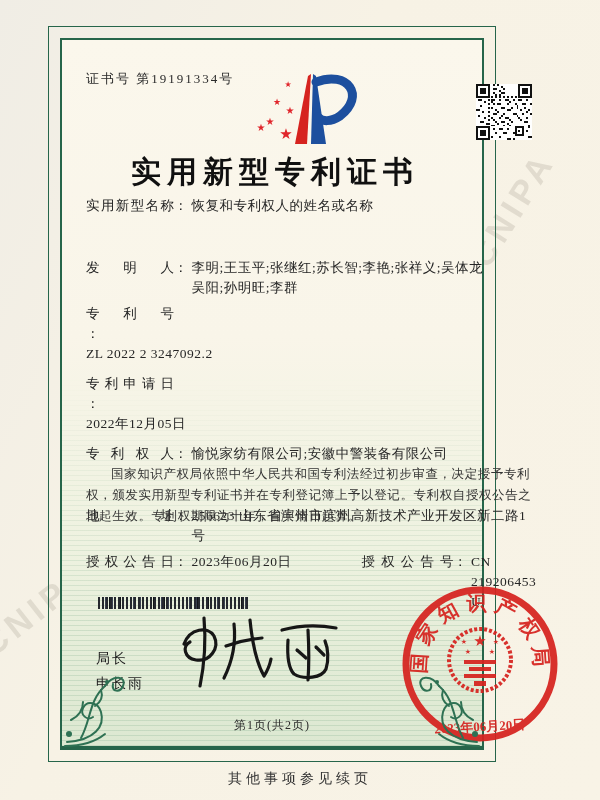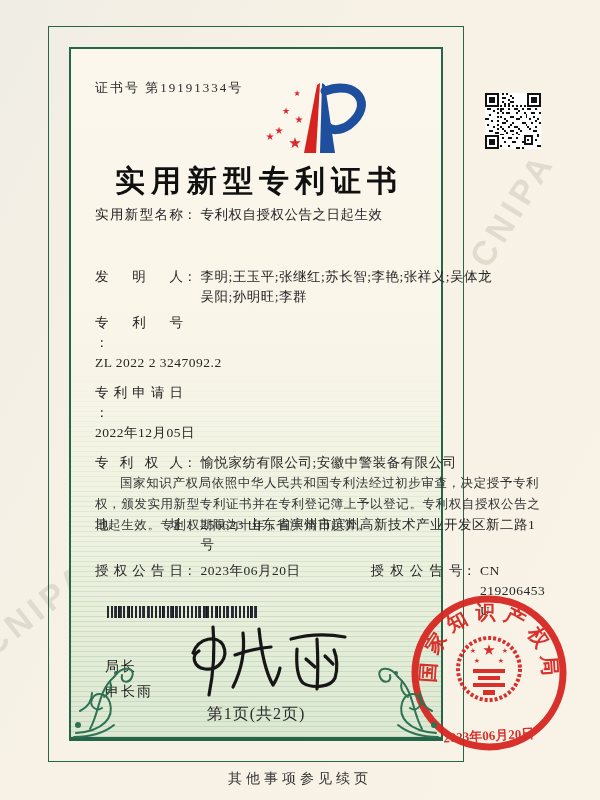--- a/index.html
+++ b/index.html
@@ -9,22 +9,22 @@
     font-family:"Liberation Serif","DejaVu Serif",serif; color:#222;
   }
   
   .wm{position:absolute; font-family:"Liberation Sans","DejaVu Sans",sans-serif;
       font-weight:bold; color:rgba(168,162,146,0.28); letter-spacing:5px; pointer-events:none;}
   .wm1{left:150px; top:95px; font-size:36px; transform:rotate(-38deg);}
   .wm2{left:448px; top:190px; font-size:34px; transform:rotate(-58deg);}
   .wm3{left:-28px; top:590px; font-size:34px; transform:rotate(-38deg);}
   .wm4{left:295px; top:640px; font-size:34px; transform:rotate(-38deg); color:rgba(168,162,146,0.20);}
   
-  .cert{position:absolute; left:48px; top:26px; width:416px; height:736px;
-        border:1px solid #26654a; padding:20px; box-sizing:border-box;}
+  .cert{position:absolute; left:48px; top:26px; width:448px; height:736px;
+        border:1px solid #26654a; padding:11px; box-sizing:border-box;}
   .cert-inner{position:relative; width:100%; height:100%; box-sizing:border-box;
         border:2px solid #26654a; border-bottom-width:4px;
         background:linear-gradient(180deg,#fbf7ec 0%,#f9f5e9 42%,#eef2e0 72%,#dce8d1 100%);}
   .guilloche{position:absolute; left:0; right:0; bottom:0; height:370px;
         background:repeating-linear-gradient(0deg, rgba(104,160,122,0.20) 0 1px, transparent 1px 5px);
         -webkit-mask-image:linear-gradient(180deg,transparent 0%,#000 65%);
         mask-image:linear-gradient(180deg,transparent 0%,#000 65%); pointer-events:none;}
   .cert-number{position:absolute; left:24px; top:30px; font-size:13px; letter-spacing:2px; color:#2b2b2b;}
   .logo{position:absolute; left:186px; top:30px; width:130px; height:80px;}
   .qr{position:absolute; left:414px; top:44px; width:56px; height:56px;}
@@ -44,27 +44,27 @@
          line-height:21px; color:#333; letter-spacing:0.6px;}
   .paras p{margin:0 0 5px 0; text-indent:2em;}
   
   .barcode{position:absolute; left:36px; top:557px; width:152px; height:12px;
     background:
       repeating-linear-gradient(90deg,#25282e 0 2px,transparent 2px 4px),
       repeating-linear-gradient(90deg,#3a4050 0 1px,transparent 1px 7px),
       repeating-linear-gradient(90deg,#14161a 0 1px,transparent 1px 11px);}
   
   .sig-block{position:absolute; left:34px; top:606px; font-size:14px; letter-spacing:2px;
-             line-height:25px; color:#1d1d1d;font-family:Liberation Mono, monospace;}
+             line-height:25px; color:#1d1d1d;}
   .sig-svg{position:absolute; left:108px; top:574px; width:180px; height:80px;}
   
   .seal{position:absolute; left:332px; top:540px; width:172px; height:172px; opacity:0.93;}
   
   .page-label{position:absolute; left:0; bottom:12px; width:100%; text-align:center;
-              font-size:16px; letter-spacing:1px; color:#2b2b2b;}
+              font-size:12px; letter-spacing:1px; color:#2b2b2b;}
   .continuation{position:absolute; left:0; top:770px; width:100%; text-align:center;
               font-size:14px; letter-spacing:4px; color:#333;}
   .flourish{position:absolute; width:92px; height:106px;}
   .fl-bl{left:-1px; bottom:-2px;}
   .fl-br{right:-1px; bottom:-2px; transform:scaleX(-1);}
 </style>
 </head>
 <body>
 
 <div class="stage">
@@ -117,21 +117,21 @@
           M8,9h1v1h-1z M17,9h1v1h-1z M21,11h1v1h-1z M11,14h1v1h-1z M26,14h1v1h-1z M13,16h1v1h-1z M21,16h1v1h-1z M9,18h1v1h-1z M17,18h1v1h-1z M23,18h1v1h-1z M11,20h1v1h-1z M16,20h1v1h-1z"></path>
         </g>
       </svg>
 
       <div class="title">实用新型专利证书</div>
 
       <div class="fields">
         <div class="frow mb20">
           <span class="flabel">实用新型名称</span>
           <span class="fcolon">：</span>
-          <span class="fvalue">专利权自授权公告之日起生效</span>
+          <span class="fvalue">恢复和专利权人的姓名或名称</span>
         </div>
         <div class="frow mb6">
           <span class="flabel">发明人</span>
           <span class="fcolon">：</span>
           <span class="fvalue">李明;王玉平;张继红;苏长智;李艳;张祥义;吴体龙
 吴阳;孙明旺;李群</span>
         </div>
         <div class="frow mb10">
           <span class="flabel">专利号</span>
           <span class="fcolon">：</span>

